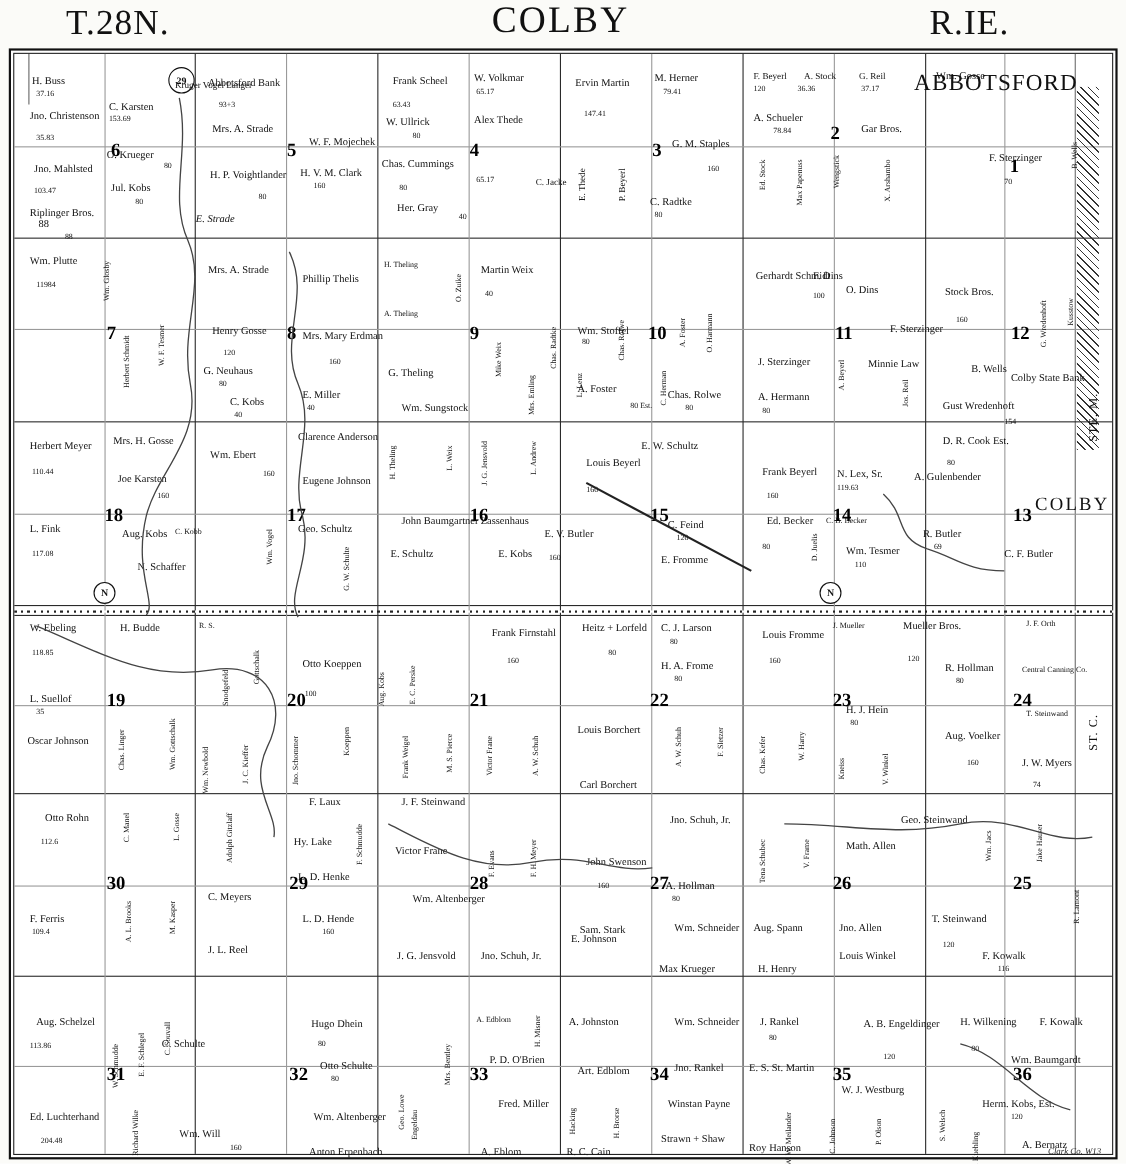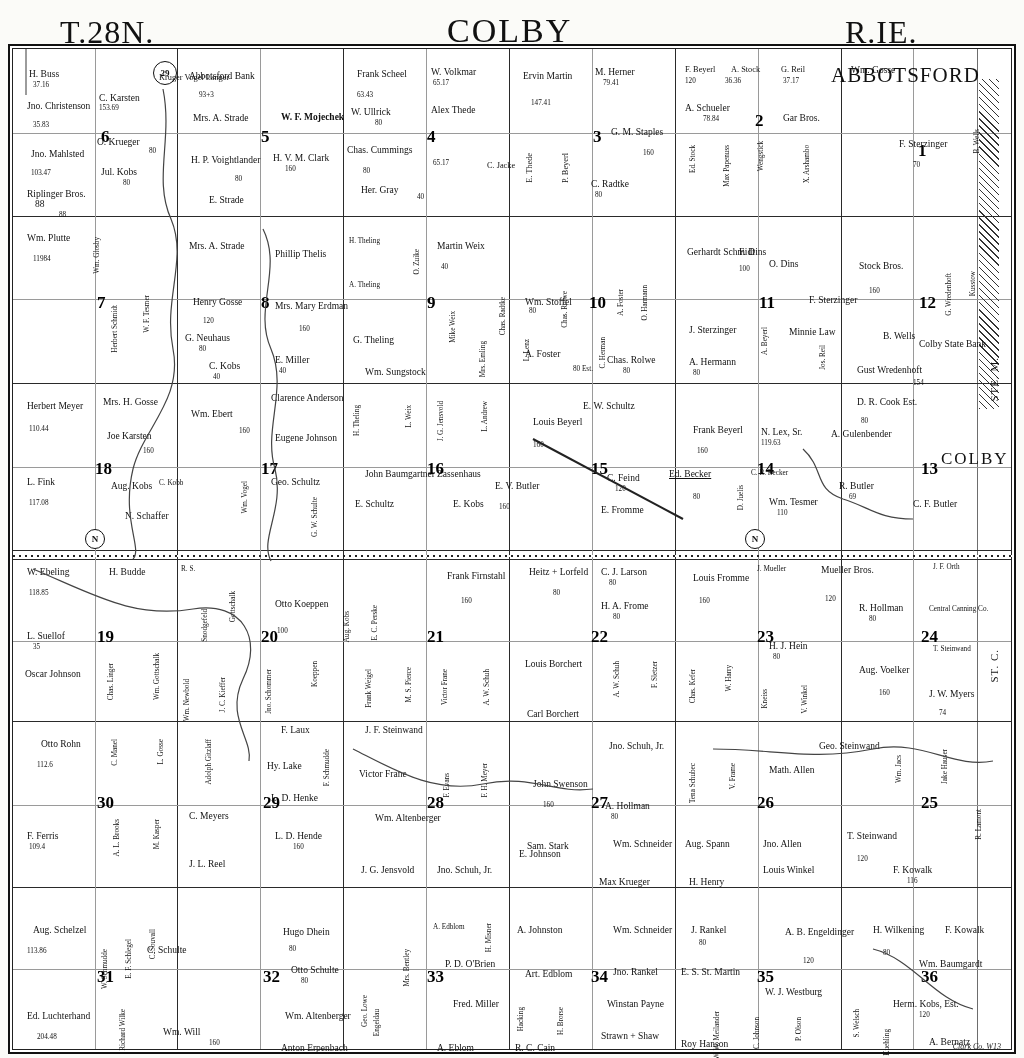--- a/index.html
+++ b/index.html
@@ -1,20 +1,20 @@
 <!DOCTYPE html>
 <html><head>
 <meta charset="utf-8">
 <style>
   html,body{margin:0;padding:0;background:#fff;}
   body{width:1024px;height:1058px;font-family:"Liberation Serif",serif;color:#111;overflow:hidden;}
   #plat{position:relative;width:1024px;height:1058px;background:#fbfbf8;}
 
   
-  .hdr{position:absolute;left:0;top:0;width:820px;height:46px;margin-top:12px;}
+  .hdr{position:absolute;left:0;top:0;width:820px;height:46px;}
   .hdr span{position:absolute;font-family:"Liberation Serif",serif;font-weight:400;}
   .hdr .twp{left:60px;top:2px;font-size:32px;letter-spacing:1px;}
   .hdr .ttl{left:447px;top:0px;font-size:34px;letter-spacing:2px;}
   .hdr .rng{left:845px;top:2px;font-size:32px;letter-spacing:1px;}
 
   
   .frame{position:absolute;left:8px;top:44px;width:1004px;height:1006px;border:2px solid #111;background:#fff;}
   .inner{position:absolute;left:2px;top:2px;right:2px;bottom:2px;border:1px solid #222;}
 
   
@@ -154,22 +154,22 @@
       <div class="nm" style="left:14px;top:140px;">Riplinger Bros.</div>
       <div class="nm" style="left:22px;top:150px;">88</div>
       <div class="nm xs" style="left:46px;top:162px;">88</div>
 
       <div class="nm" style="left:176px;top:22px;">Abbotsford Bank</div>
       <div class="nm xs" style="left:186px;top:42px;">93+3</div>
       <div class="nm sm" style="left:146px;top:24px;">Kruger Vogel Langer</div>
       <div class="nm" style="left:180px;top:64px;">Mrs. A. Strade</div>
       <div class="nm" style="left:178px;top:106px;">H. P. Voightlander</div>
       <div class="nm xs" style="left:222px;top:126px;">80</div>
-      <div class="nm" style="left:196px;top:146px;">E. Strade</div>
-      <div class="nm" style="left:268px;top:63px;font-weight:bold;">W. F. Mojechek</div>
+      <div class="nm" style="left:165px;top:146px;font-style:italic;">E. Strade</div>
+      <div class="nm" style="left:268px;top:76px;">W. F. Mojechek</div>
       <div class="nm" style="left:260px;top:104px;">H. V. M. Clark</div>
       <div class="nm xs" style="left:272px;top:116px;">160</div>
 
       <div class="nm" style="left:344px;top:20px;">Frank Scheel</div>
       <div class="nm xs" style="left:344px;top:42px;">63.43</div>
       <div class="nm" style="left:338px;top:58px;">W. Ullrick</div>
       <div class="nm xs" style="left:362px;top:70px;">80</div>
       <div class="nm" style="left:334px;top:96px;">Chas. Cummings</div>
       <div class="nm xs" style="left:350px;top:118px;">80</div>
       <div class="nm" style="left:348px;top:136px;">Her. Gray</div>
@@ -309,21 +309,21 @@
       <div class="nm xs" style="left:520px;top:392px;">160</div>
       <div class="nm" style="left:482px;top:432px;">E. V. Butler</div>
       <div class="nm xs" style="left:486px;top:454px;">160</div>
       <div class="nm" style="left:570px;top:352px;text-align:right;">E. W. Schultz</div>
       <div class="nm" style="left:594px;top:424px;">C. Feind</div>
       <div class="nm xs" style="left:602px;top:436px;">120</div>
       <div class="nm" style="left:588px;top:456px;text-align:center;">E. Fromme</div>
 
       <div class="nm" style="left:680px;top:376px;">Frank Beyerl</div>
       <div class="nm xs" style="left:684px;top:398px;">160</div>
-      <div class="nm" style="left:656px;top:420px;text-decoration:underline;">Ed. Becker</div>
+      <div class="nm" style="left:684px;top:420px;">Ed. Becker</div>
       <div class="nm xs" style="left:680px;top:444px;">80</div>
       <div class="nm xs" style="left:738px;top:420px;">C. B. Becker</div>
       <div class="nm xs vert" style="left:724px;top:436px;">D. Juelis</div>
       <div class="nm" style="left:748px;top:378px;">N. Lex, Sr.</div>
       <div class="nm xs" style="left:748px;top:390px;">119.63</div>
       <div class="nm" style="left:756px;top:448px;">Wm. Tesmer</div>
       <div class="nm xs" style="left:764px;top:460px;">110</div>
       <div class="nm" style="left:818px;top:380px;">A. Gulenbender</div>
 
       <div class="nm" style="left:844px;top:348px;">D. R. Cook Est.</div>

